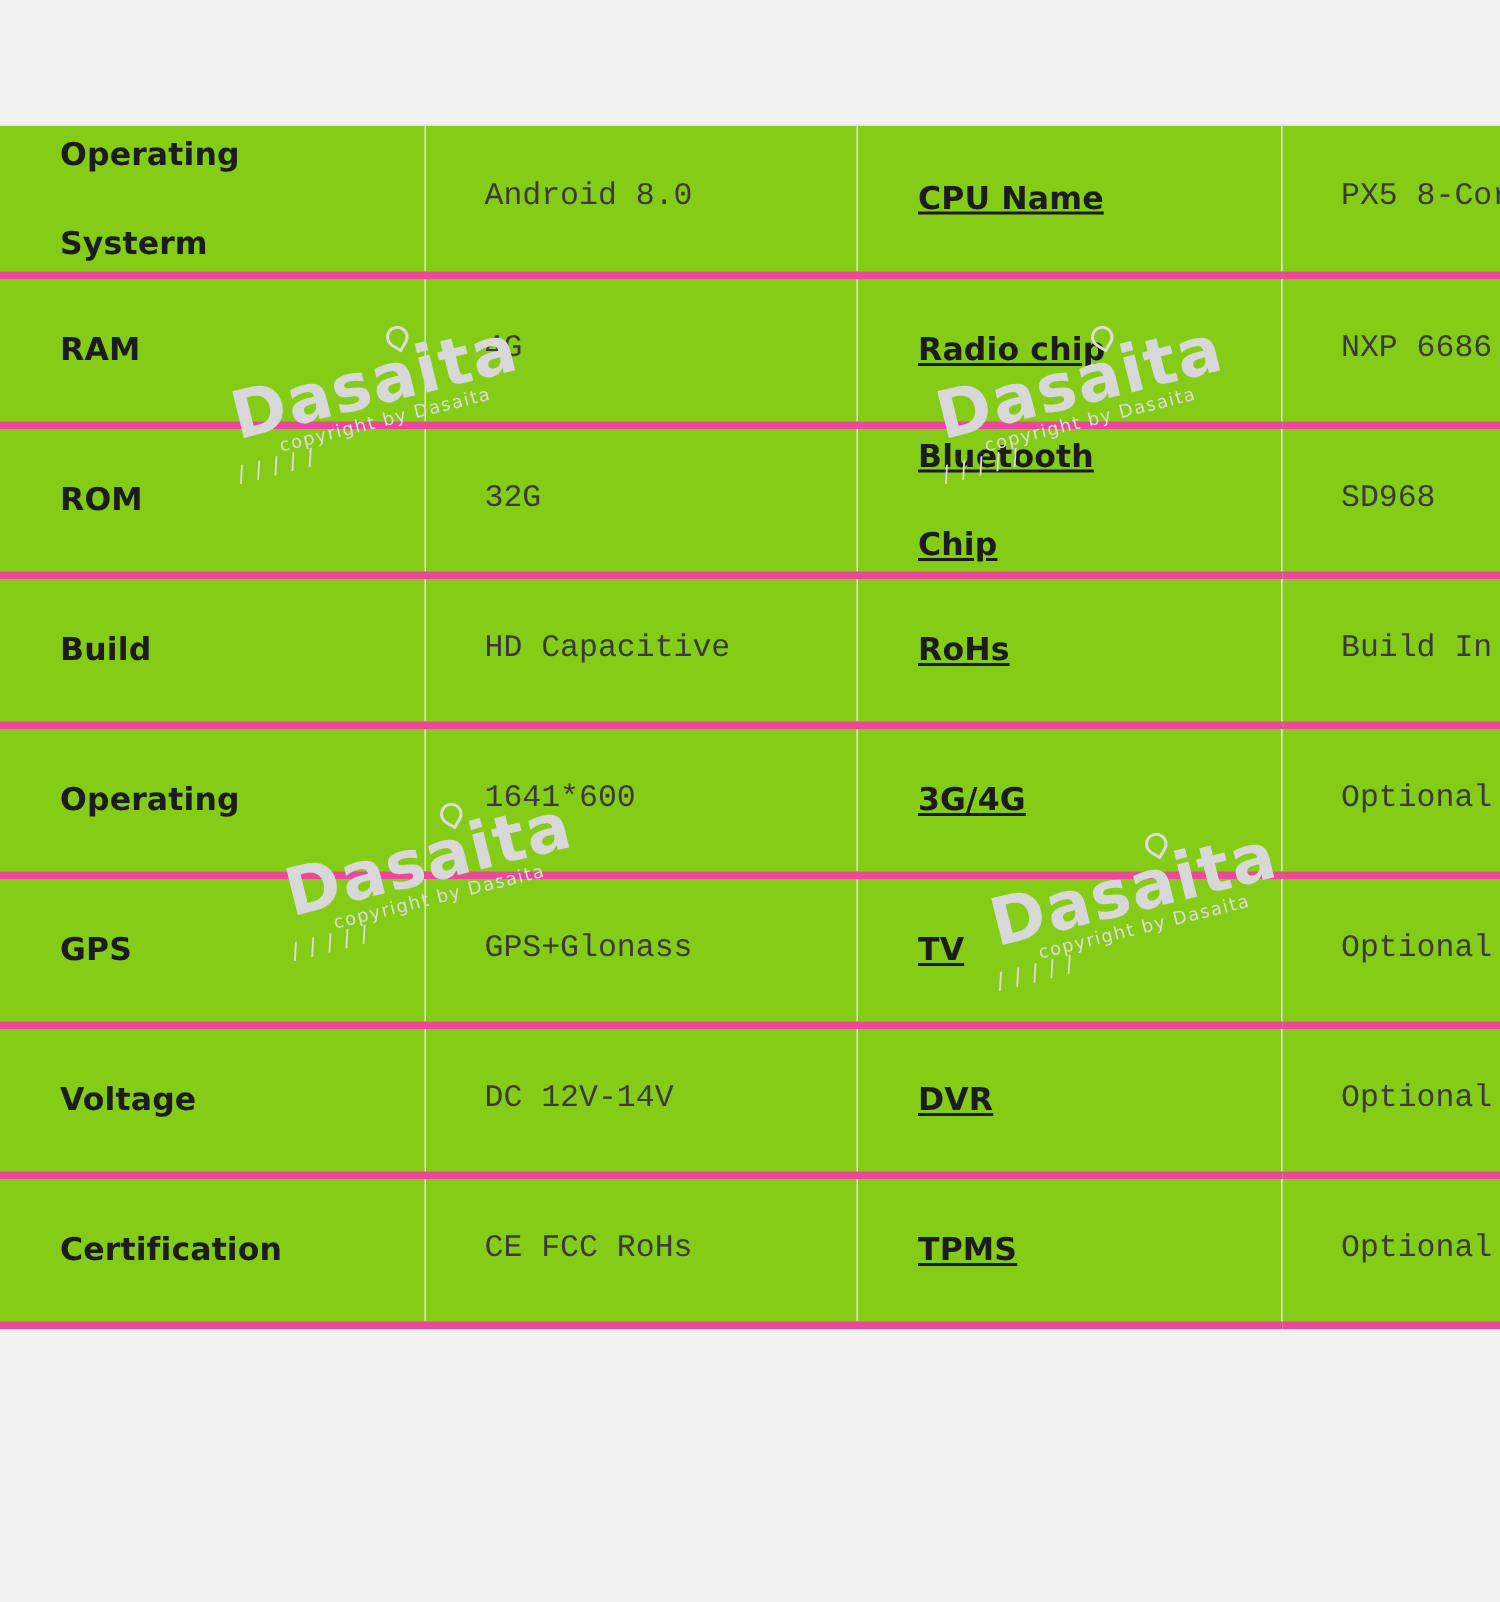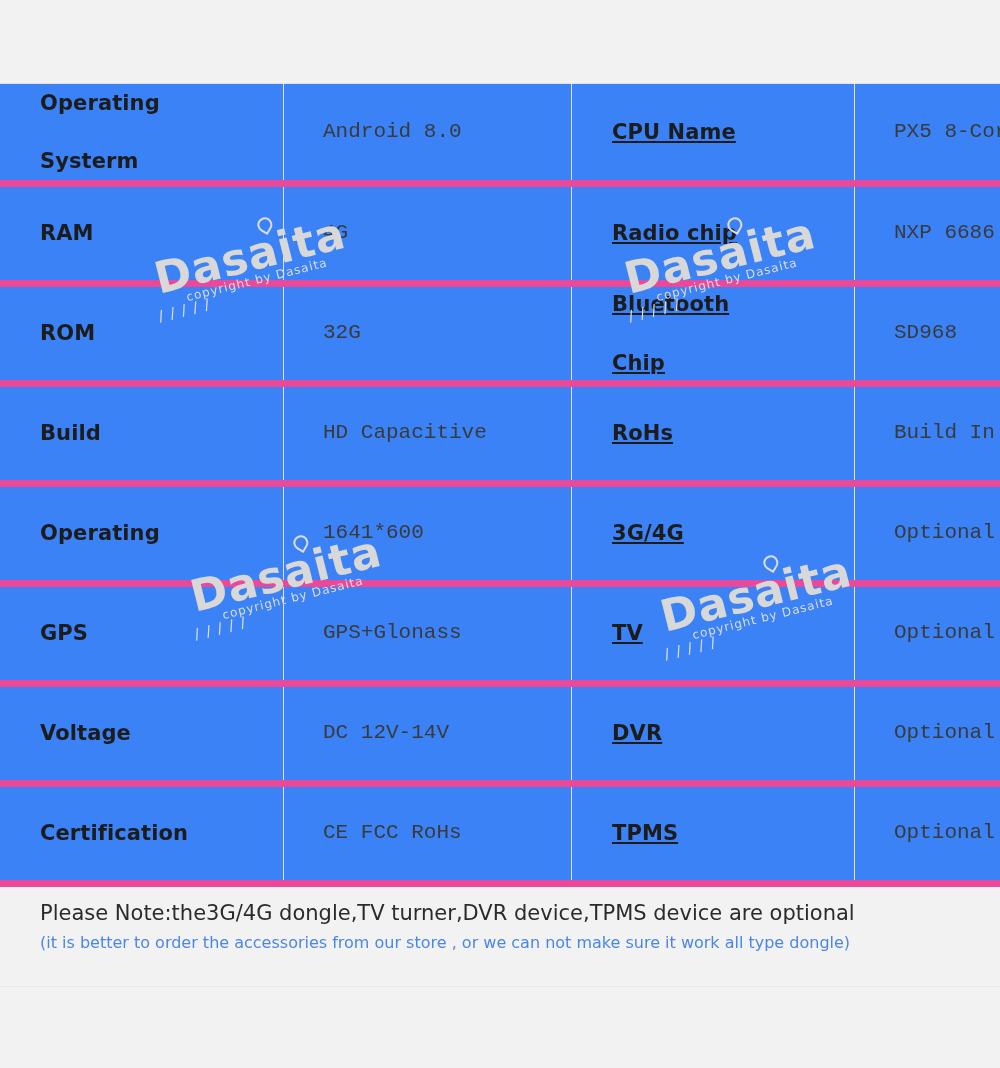--- a/index.html
+++ b/index.html
@@ -85,24 +85,24 @@
     border-collapse: collapse;
     table-layout: fixed;
     z-index: 2;
     background: transparent;
   }
   .spec-table tr {
     height: 100px;
   }
   .spec-table td {
     border-top: 1px solid #e3e3e3;
-    border-bottom: 7px solid #ec4899;
+    border-bottom: 5px solid #ec4899;
     border-right: 1px solid #e3e3e3;
     vertical-align: middle;
-    background: #3b82f6;
+    background: #84cc16;
     padding: 0;
   }
   .spec-table td.lastcol { border-right: none; }
 
   td.label {
     width: 243px;
     padding-left: 40px;
     font-size: 21px;
     font-weight: bold;
     color: #1c1c1c;
@@ -232,18 +232,14 @@
         </tr>
         <tr>
           <td class="label"><span>Certification</span></td>
           <td class="value"><span>CE FCC RoHs</span></td>
           <td class="label c3"><span>TPMS</span></td>
           <td class="value c4 lastcol"><span>Optional</span></td>
         </tr>
       </tbody>
   </table>
 
-  <div class="note">
-    <span class="note-main">Please Note:the3G/4G dongle,TV turner,DVR device,TPMS device are optional</span>
-    <span class="note-sub">(it is better to order the accessories from our store , or we can not make sure it work all type dongle)</span>
-  </div>
 
 </div>
 
 </body></html>

